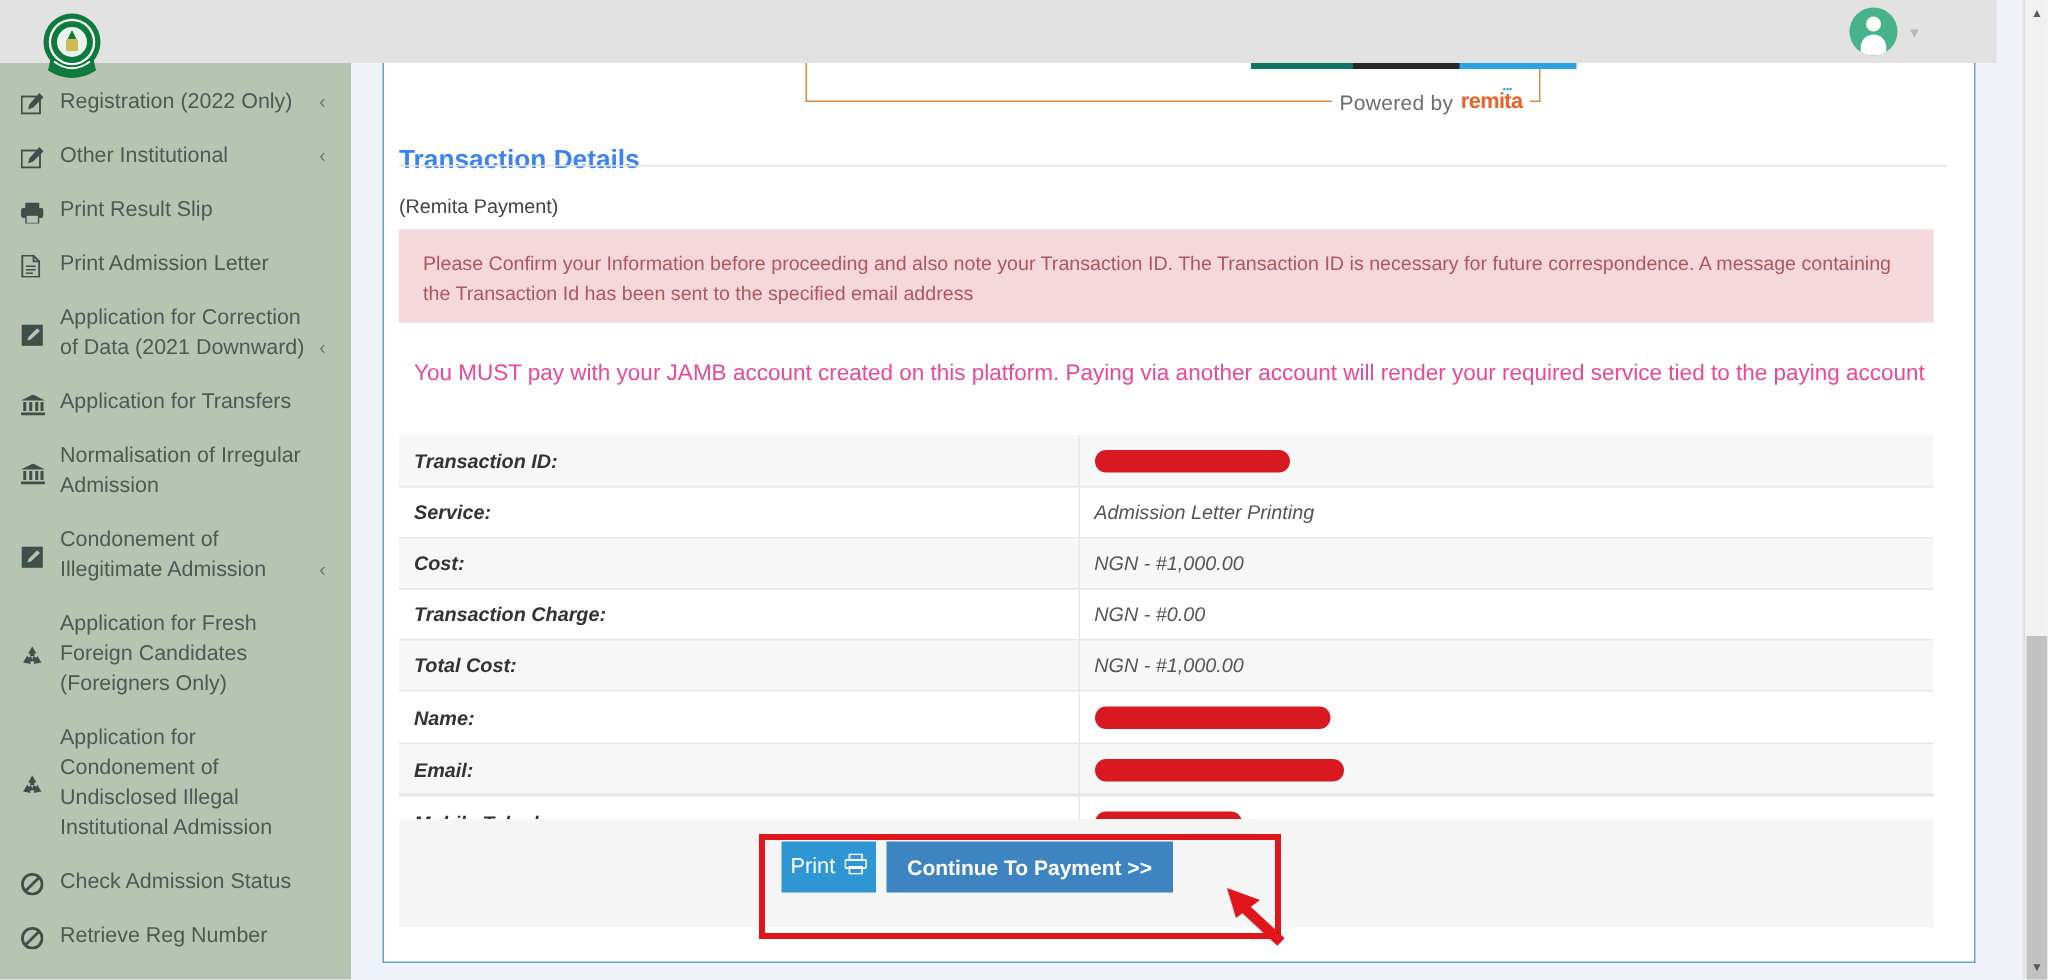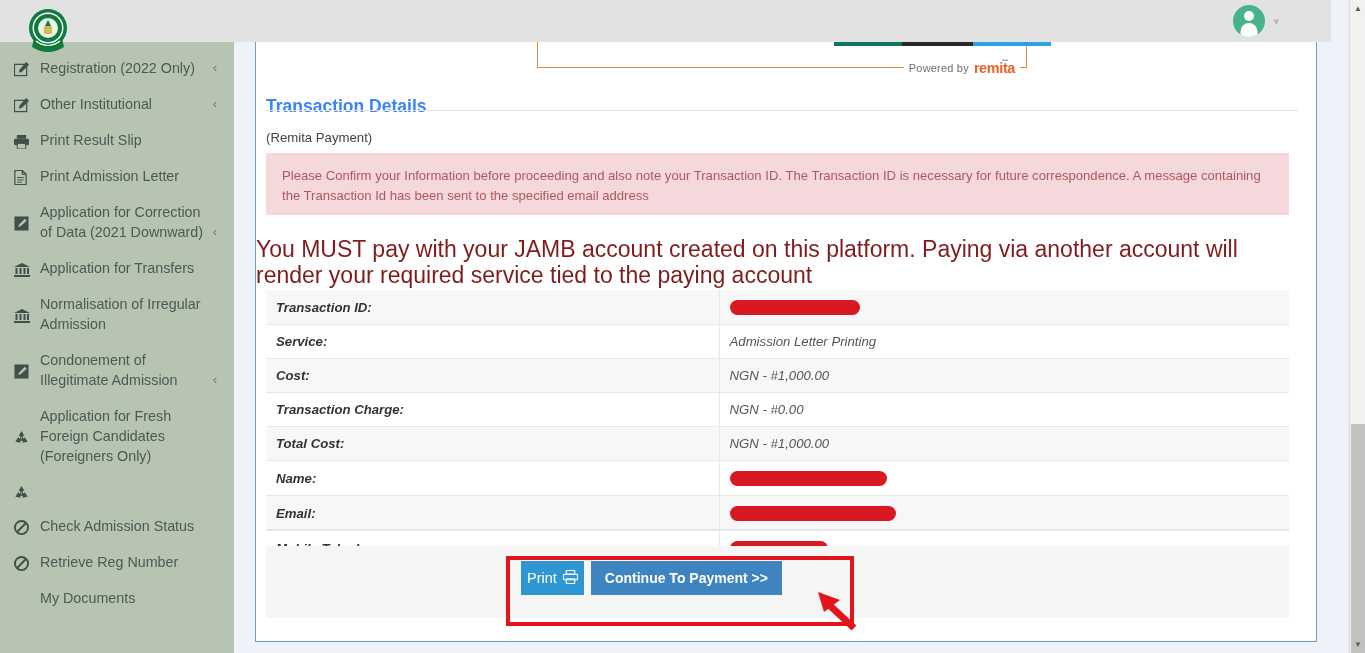--- a/index.html
+++ b/index.html
@@ -102,21 +102,21 @@
   }
   #rem-bar-green { left: 296px; width: 78px; background: #0d7562; }
   #rem-bar-dark  { left: 364px; width: 78px; background: #272727; }
   #rem-bar-blue  { left: 435px; width: 78px; background: #2ba3e0; }
   #remita-powered {
     position: absolute; right: 6px; bottom: -9px;
     background: #fff; padding: 0 5px;
     display: flex; align-items: center; gap: 5px;
     white-space: nowrap;
   }
-  #remita-powered .pb { font-size: 11px; color: #6d6d6d; letter-spacing: .2px; }
+  #remita-powered .pb { font-size: 14px; color: #6d6d6d; letter-spacing: .2px; }
   #remita-logo {
     font-size: 14.5px; font-weight: bold; color: #e8622a;
     letter-spacing: -.4px; position: relative;
   }
   #remita-logo .dots {
     position: absolute; left: 28px; top: -3px;
     font-size: 6px; color: #29a3dc; letter-spacing: 0px;
   }
 
   
@@ -139,24 +139,24 @@
     width: 1023px; height: 62px;
     background: #f4d8db;
     padding: 13px 16px;
     color: #b0565e;
     font-size: 13.1px;
     line-height: 20px;
   }
 
   
   #warn-text {
-    position: absolute; left: 0; top: 196px;
+    position: absolute; left: 20px; top: 196px;
     width: 1025px;
-    color: #7f1d1d;
-    font-size: 23px;
+    color: #ec4899;
+    font-size: 15px;
     line-height: 26px;
   }
 
   
   #txn-table {
     position: absolute; left: 10px; top: 250px;
     width: 1023px;
     border-collapse: collapse;
     font-size: 13.2px;
   }
@@ -358,20 +358,21 @@
       </div>
 
       <div class="side-item">
         <span class="side-ico">
           <svg width="15" height="15" viewBox="0 0 16 16">
               <path d="M8 1 L11 6 L9.5 6 L9.5 8 L6.5 8 L6.5 6 L5 6 Z" fill="#3f4f49"></path>
               <path d="M1.5 12.5 L4.5 7.5 L5.5 9 L7 8 L8.5 11 L6.5 12 L7 13.5 Z" fill="#3f4f49"></path>
               <path d="M14.5 12.5 L9 13.5 L9.5 12 L7.5 11 L9 8 L11 9 L11.5 7.5 Z" fill="#3f4f49"></path>
             </svg>
         </span>
+        <span class="side-label">Application for Condonement of Undisclosed Illegal Institutional Admission</span>
         <span class="side-caret"></span>
       </div>
 
       <div class="side-item">
         <span class="side-ico">
           <svg width="15" height="15" viewBox="0 0 16 16">
               <circle cx="8" cy="8" r="7" fill="none" stroke="#3f4f49" stroke-width="2"></circle>
               <path d="M3.5 12.5 L12.5 3.5" stroke="#3f4f49" stroke-width="2"></path>
             </svg>
         </span>

